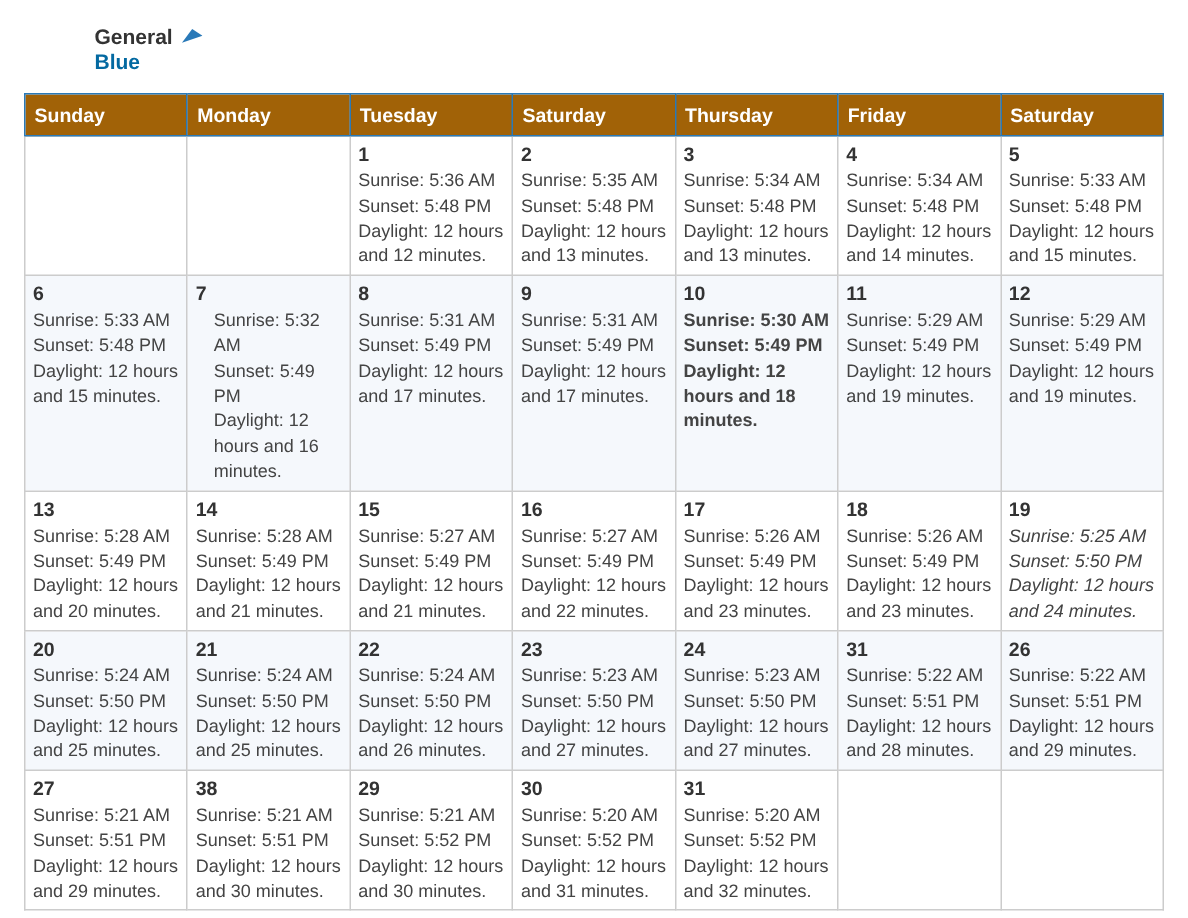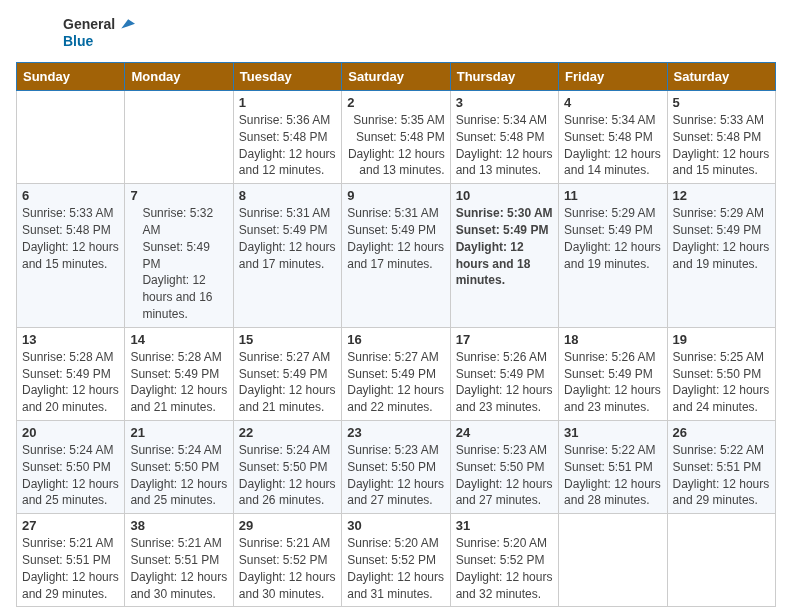--- a/index.html
+++ b/index.html
@@ -107,21 +107,21 @@
         <td class="empty"></td>
         <td class="empty"></td>
         <td>
           <span class="day-num">1</span>
           <div class="day-info" style="white-space: pre-line;">Sunrise: 5:36 AM
 Sunset: 5:48 PM
 Daylight: 12 hours and 12 minutes.</div>
         </td>
         <td>
           <span class="day-num">2</span>
-          <div class="day-info" style="white-space: pre-line; text-align: right;">Sunrise: 5:35 AM
+          <div class="day-info" style="white-space: pre-line;">Sunrise: 5:35 AM
 Sunset: 5:48 PM
 Daylight: 12 hours and 13 minutes.</div>
         </td>
         <td>
           <span class="day-num">3</span>
           <div class="day-info" style="white-space: pre-line;">Sunrise: 5:34 AM
 Sunset: 5:48 PM
 Daylight: 12 hours and 13 minutes.</div>
         </td>
         <td>
@@ -213,21 +213,21 @@
 Daylight: 12 hours and 23 minutes.</div>
         </td>
         <td>
           <span class="day-num">18</span>
           <div class="day-info" style="white-space: pre-line;">Sunrise: 5:26 AM
 Sunset: 5:49 PM
 Daylight: 12 hours and 23 minutes.</div>
         </td>
         <td>
           <span class="day-num">19</span>
-          <div class="day-info" style="white-space: pre-line;">Sunrise: 5:25 AM
+          <div class="day-info" style="white-space: pre-line; font-style: italic;">Sunrise: 5:25 AM
 Sunset: 5:50 PM
 Daylight: 12 hours and 24 minutes.</div>
         </td>
       </tr>
       <tr>
         <td>
           <span class="day-num">20</span>
           <div class="day-info" style="white-space: pre-line;">Sunrise: 5:24 AM
 Sunset: 5:50 PM
 Daylight: 12 hours and 25 minutes.</div>

